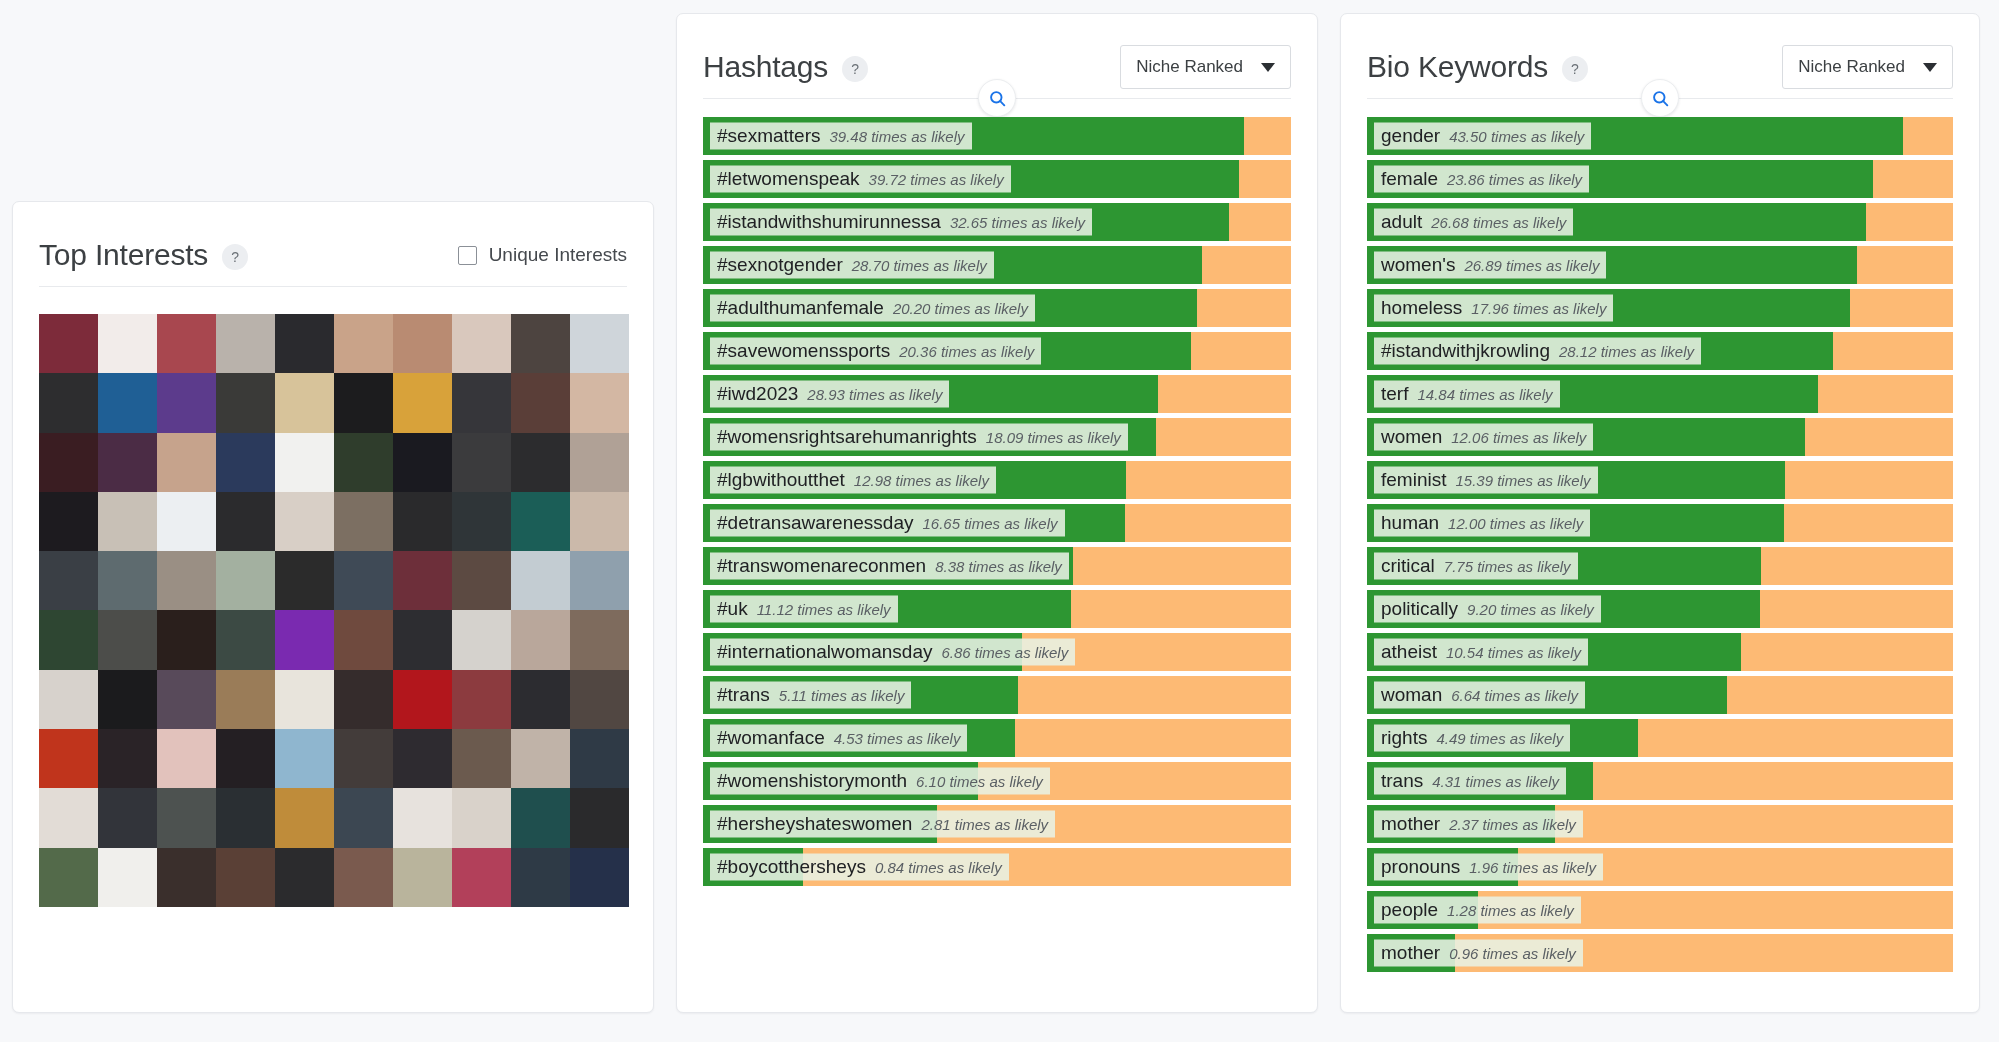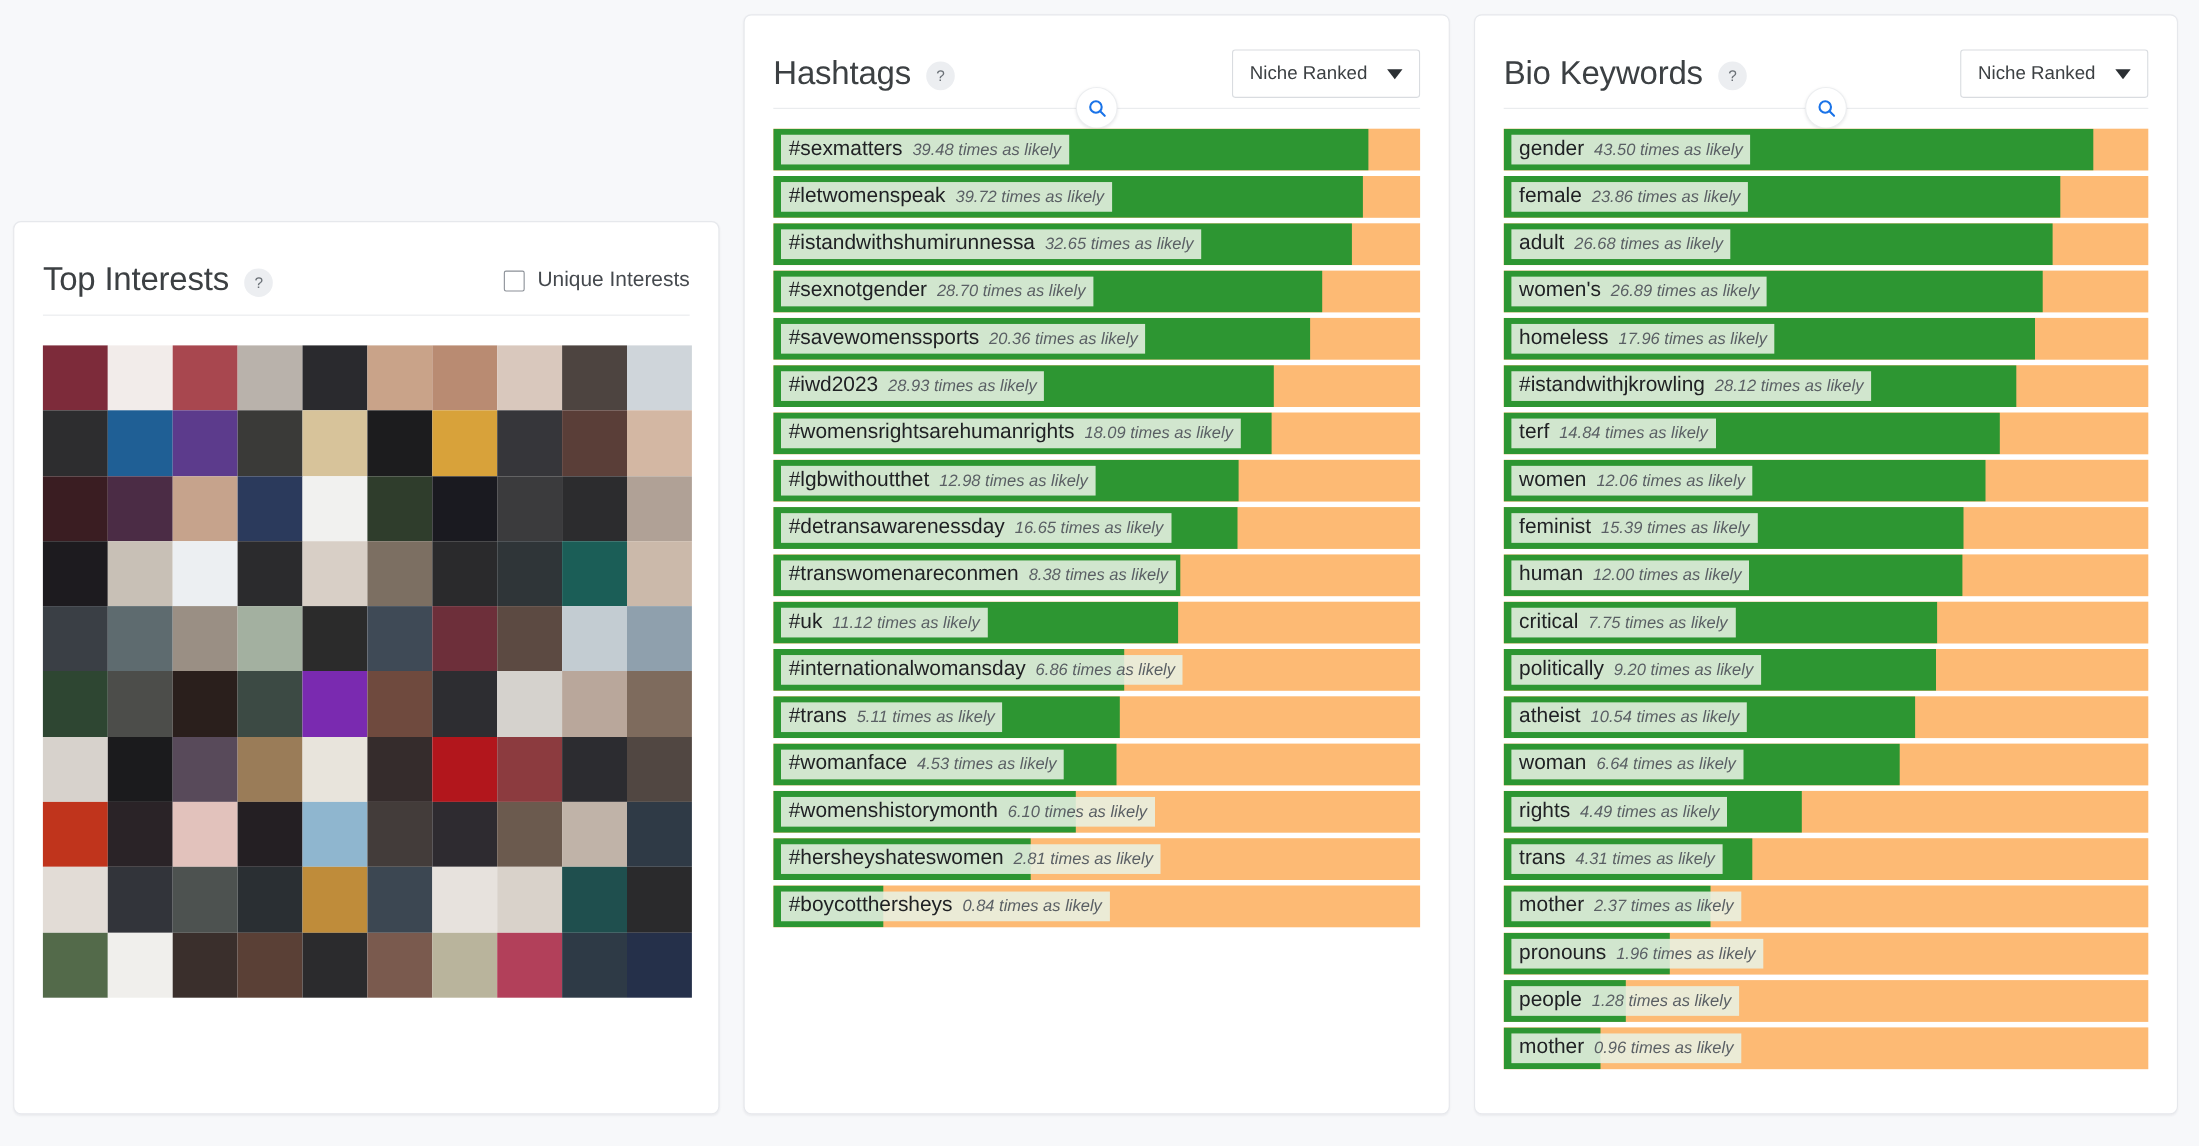--- a/index.html
+++ b/index.html
@@ -328,20 +328,27 @@
           </div>
         </div>
         <div class="bar-row">
           <div class="bar-fill" style="width: 84.8%; background: rgb(45, 150, 50);"></div>
           <div class="bar-label">
             <span class="bar-name">#sexnotgender</span>
             <span class="bar-value">28.70 times as likely</span>
           </div>
         </div>
         <div class="bar-row">
+          <div class="bar-fill" style="width: 84%; background: rgb(45, 150, 50);"></div>
+          <div class="bar-label">
+            <span class="bar-name">#adulthumanfemale</span>
+            <span class="bar-value">20.20 times as likely</span>
+          </div>
+        </div>
+        <div class="bar-row">
           <div class="bar-fill" style="width: 83%; background: rgb(45, 150, 50);"></div>
           <div class="bar-label">
             <span class="bar-name">#savewomenssports</span>
             <span class="bar-value">20.36 times as likely</span>
           </div>
         </div>
         <div class="bar-row">
           <div class="bar-fill" style="width: 77.3%; background: rgb(45, 150, 50);"></div>
           <div class="bar-label">
             <span class="bar-name">#iwd2023</span>

